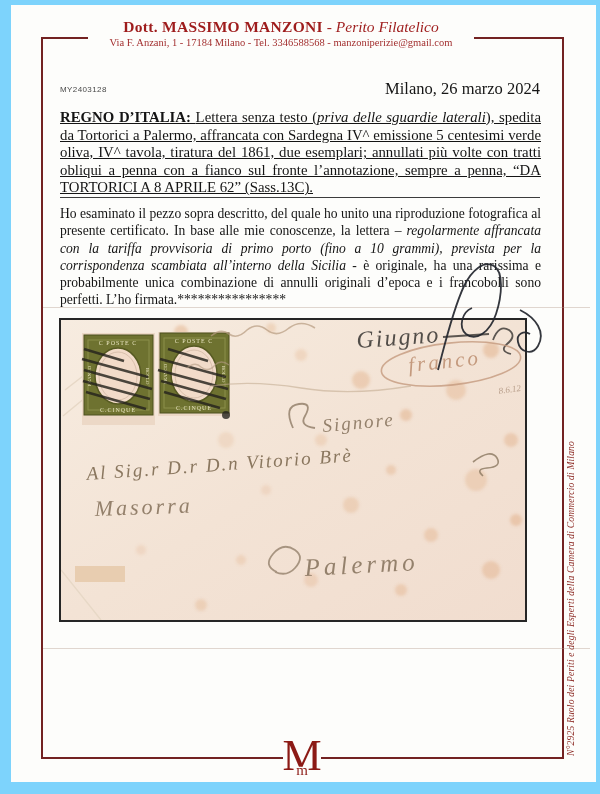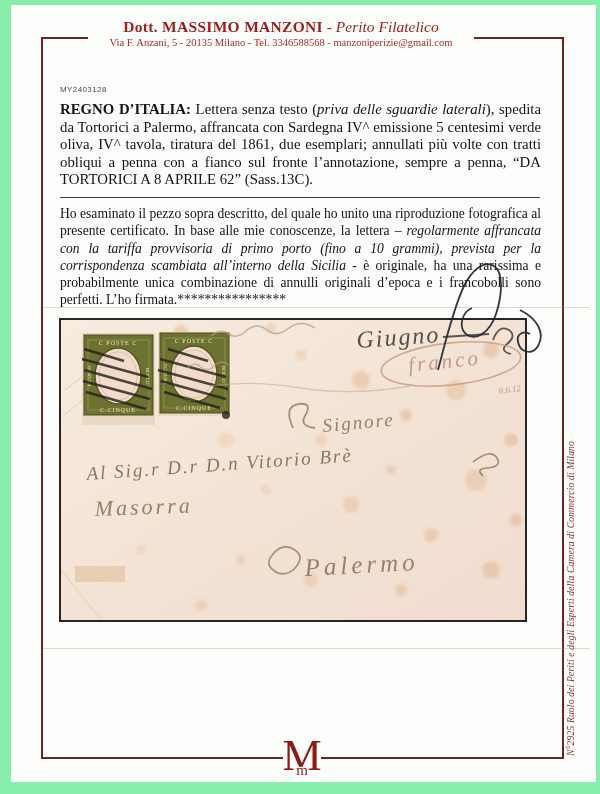--- a/index.html
+++ b/index.html
@@ -1,53 +1,54 @@
 <!DOCTYPE html>
 <html><head>
 <meta charset="utf-8">
 <style>
   html,body{margin:0;padding:0;}
   body{background:#000;font-family:"Liberation Serif",serif;}
-  #canvas{position:relative;width:600px;height:794px;background:#86efac;overflow:hidden;}
+  #canvas{position:relative;width:600px;height:794px;background:#7dd3fc;overflow:hidden;}
   .page{position:absolute;left:11px;top:5px;right:4px;bottom:12px;background:#fdfdfb;}
   .frame{position:absolute;left:41px;top:37px;width:519px;height:718px;border:2px solid #732222;z-index:1;}
   .header-block{position:absolute;left:88px;top:16px;width:386px;background:#fdfdfb;text-align:center;z-index:2;padding:2px 0 3px 0;}
   .hdr-title{font-size:15.5px;color:#9e1c1c;white-space:nowrap;}
   .hdr-title .name{font-weight:bold;letter-spacing:.3px;}
   .hdr-title .role{font-style:italic;}
   .hdr-addr{font-size:10.5px;color:#a33030;margin-top:1px;white-space:nowrap;}
   .ref-num{position:absolute;left:60px;top:85px;font-family:"Liberation Sans",sans-serif;font-size:8px;font-weight:normal;color:#4a4a4a;letter-spacing:.4px;z-index:2;}
   .place-date{position:absolute;right:60px;top:79px;font-size:16.5px;color:#161616;z-index:2;}
   .para{position:absolute;left:60px;width:481px;color:#141414;text-align:justify;z-index:2;}
   .para i, .para .i{font-style:italic;}
   .para .b{font-weight:bold;}
-  #para1{top:101px;font-size:14.8px;line-height:17.6px;}
+  #para1{top:109px;font-size:14.8px;line-height:17.6px;text-decoration:underline;}
   #para2{top:205px;font-size:13.6px;line-height:17.3px;}
   .divider{position:absolute;left:60px;top:197px;width:480px;height:1px;background:#3c3c3c;z-index:2;}
   .crease{position:absolute;left:43px;width:547px;height:1px;background:rgba(176,150,138,.38);z-index:3;}
   .photo{position:absolute;left:59px;top:318px;width:464px;height:300px;border:2px solid #262626;background:#f4e6d9;z-index:2;}
   .photo svg{display:block;}
   .sig-overlay{position:absolute;left:400px;top:252px;width:170px;height:120px;z-index:6;pointer-events:none;}
   .registry{position:absolute;left:566px;top:756px;transform:rotate(-90deg);transform-origin:0 0;white-space:nowrap;font-size:9.5px;font-style:italic;color:#8d2b25;z-index:2;letter-spacing:.2px;}
   .monogram{position:absolute;left:283px;top:728px;width:38px;height:50px;background:#fdfdfb;z-index:3;text-align:center;}
 </style>
 </head>
 <body>
 
 <div id="canvas">
   <div class="page"></div>
 
   <div class="frame"></div>
 
   <div class="header-block">
     <div class="hdr-title"><span class="name">Dott. MASSIMO MANZONI</span><span> - </span><span class="role">Perito Filatelico</span></div>
-    <div class="hdr-addr">Via F. Anzani, 5 - 20135 Milano - Tel. 3346588568 - manzoniperizie@gmail.com</div>
+    <div class="hdr-addr">Via F. Anzani, 1 - 17184 Milano - Tel. 3346588568 - manzoniperizie@gmail.com</div>
   </div>
 
   <div class="ref-num">MY2403128</div>
+  <div class="place-date">Milano, 26 marzo 2024</div>
 
   <div id="para1" class="para"><span class="b">REGNO D’ITALIA: </span><span>Lettera senza testo (</span><span class="i">priva delle sguardie laterali</span><span>), spedita da Tortorici a Palermo, affrancata con Sardegna IV^ emissione 5 centesimi verde oliva, IV^ tavola, tiratura del 1861, due esemplari; annullati più volte con tratti obliqui a penna con a fianco sul fronte l’annotazione, sempre a penna, “DA TORTORICI A 8 APRILE 62” (Sass.13C).</span></div>
 
   <div class="divider"></div>
 
   <div id="para2" class="para"><span>Ho esaminato il pezzo sopra descritto, del quale ho unito una riproduzione fotografica al presente certificato. In base alle mie conoscenze, la lettera – </span><span class="i">regolarmente affrancata con la tariffa provvisoria di primo porto (fino a 10 grammi), prevista per la corrispondenza scambiata all’interno della Sicilia</span><span> - è originale, ha una rarissima e probabilmente unica combinazione di annulli originali d’epoca e i francobolli sono perfetti. L’ho firmata.****************</span></div>
 
   <div class="crease" style="top:307px"></div>
   <div class="crease" style="top:648px"></div>
 

